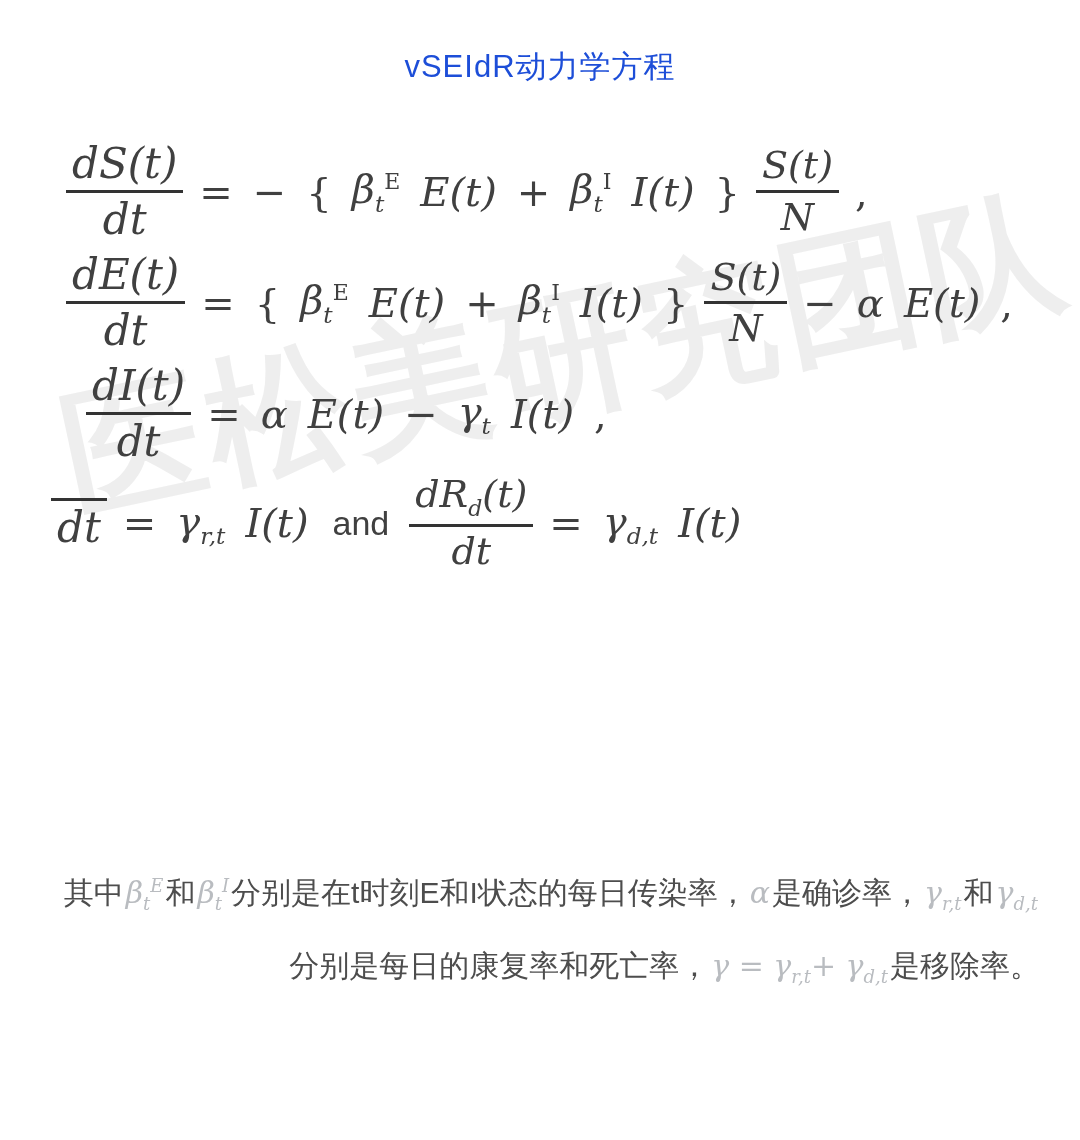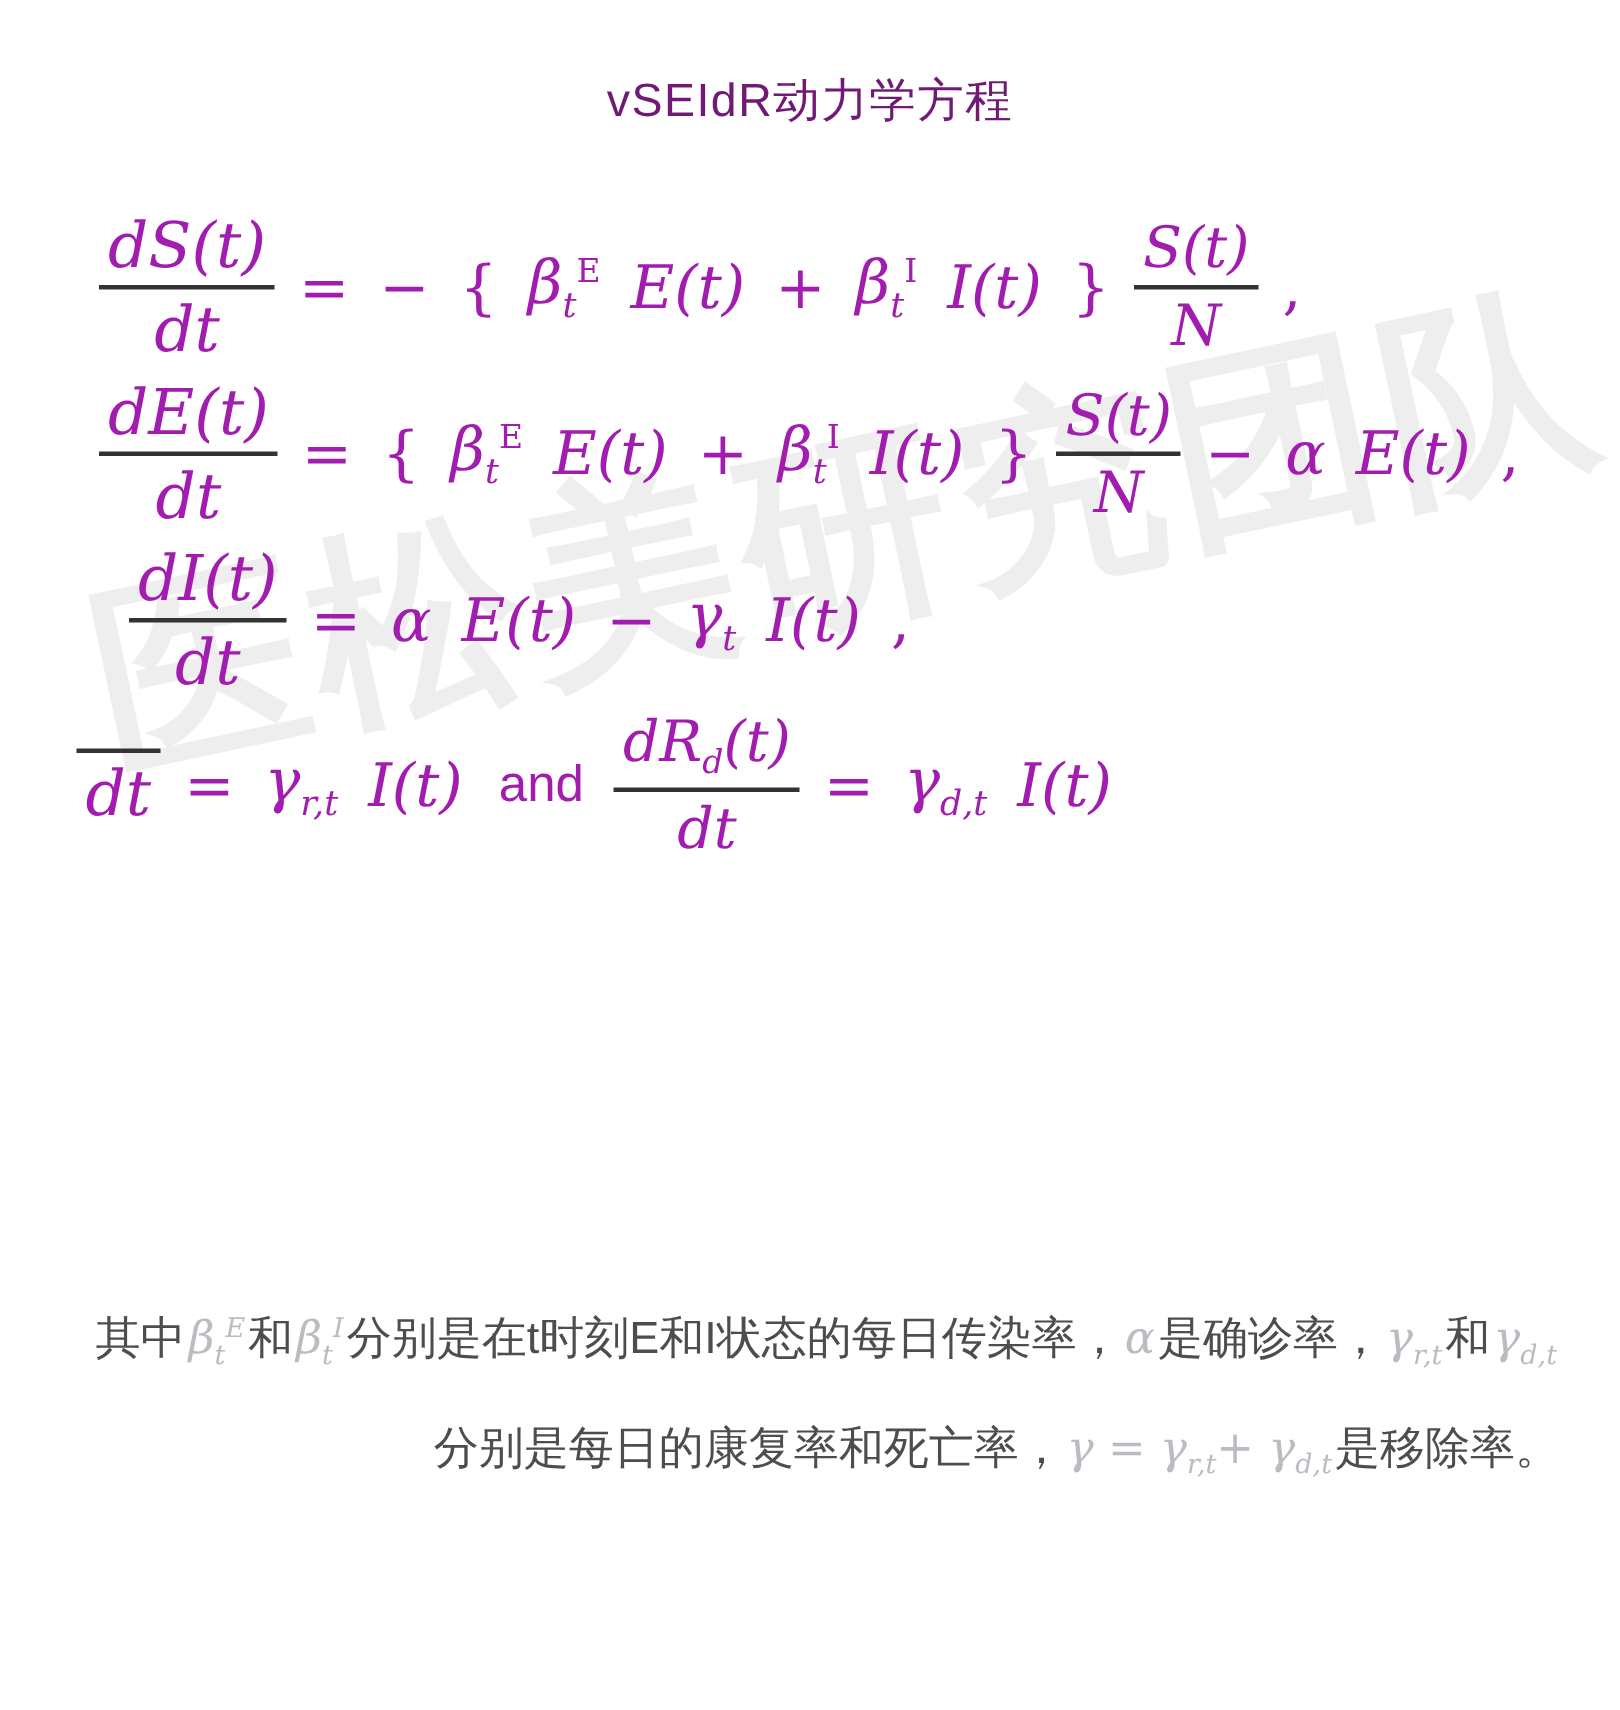--- a/index.html
+++ b/index.html
@@ -17,21 +17,21 @@
   }
 
   
   .title {
     position: absolute;
     top: 46px;
     left: 0;
     width: 100%;
     text-align: center;
     font-size: 31px;
-    color: #701a75;
+    color: #1d4ed8;
     letter-spacing: 1px;
     font-family: "Liberation Sans", sans-serif;
   }
 
   
   .watermark {
     position: absolute;
     left: 60px;
     top: 270px;
     width: 930px;
@@ -47,21 +47,21 @@
     user-select: none;
   }
 
   
   .equations {
     position: absolute;
     top: 140px;
     left: 0;
     width: 1080px;
     font-family: "DejaVu Serif", serif;
-    color: #a21caf;
+    color: #404040;
   }
   .eqrow {
     display: flex;
     align-items: center;
     justify-content: flex-start;
     margin-bottom: 8px;
   }
   .eqrow .lhs {
     display: flex;
     justify-content: flex-end;

